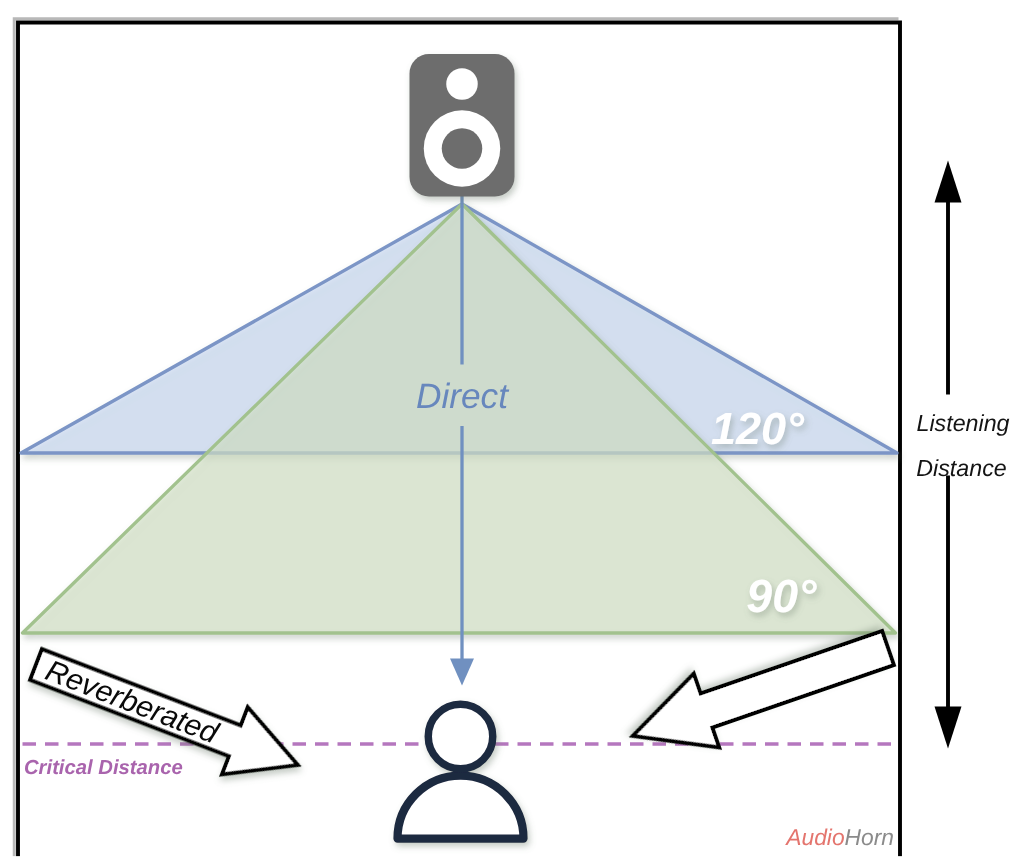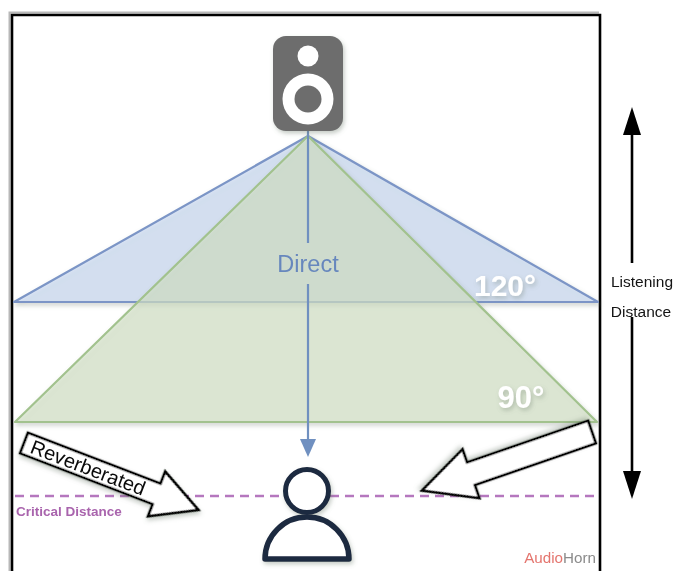--- a/index.html
+++ b/index.html
@@ -1,18 +1,19 @@
 <!DOCTYPE html>
 <html><head>
 <meta charset="utf-8">
 <style>
   html,body{margin:0;padding:0;background:#ffffff;}
   .stage{
     position:relative;width:676px;height:571px;background:#ffffff;overflow:hidden;
     font-family:"Liberation Sans", sans-serif;
+    font-style:italic;
   }
   svg{position:absolute;left:0;top:0;}
   text{font-family:"Liberation Sans", sans-serif;}
   .angle-label{font-weight:bold;fill:#ffffff;}
   .rev-label{font-size:20px;fill:#0a0a0a;}
   .dist-label{font-size:15.5px;fill:#141414;}
   .crit-label{font-size:13.5px;font-weight:bold;}
   .direct-label{font-size:23.5px;}
   .brand-label{font-size:15.2px;}
 </style>

